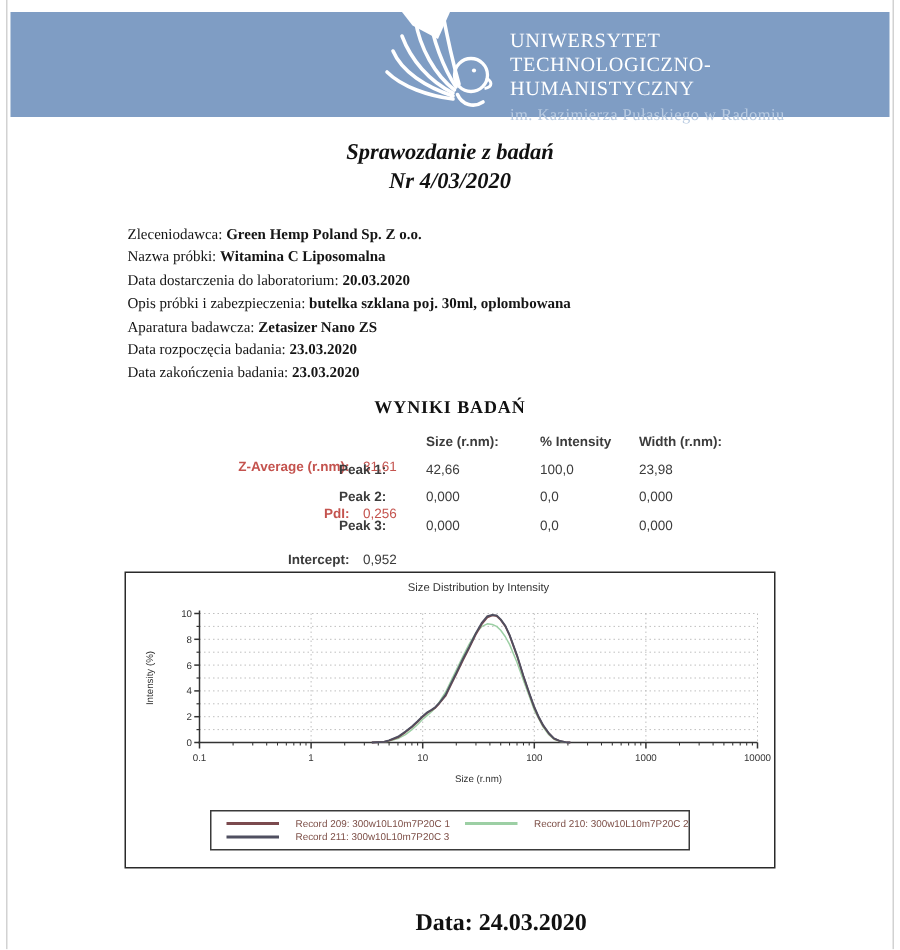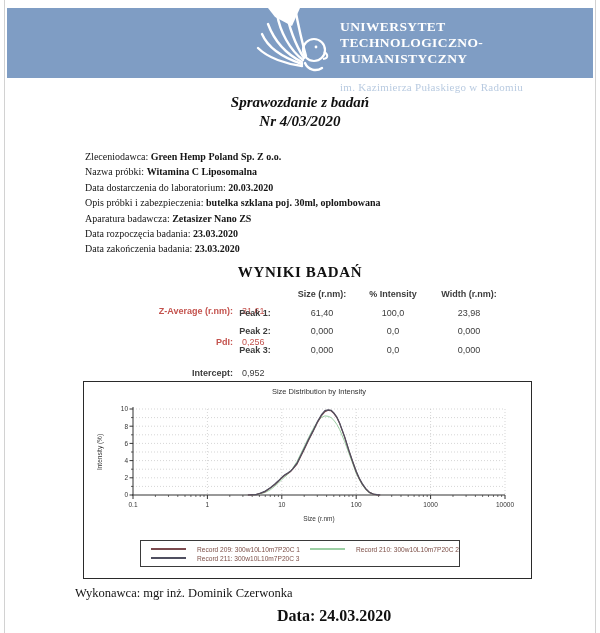--- a/index.html
+++ b/index.html
@@ -5,46 +5,46 @@
   html,body{margin:0;padding:0;background:#fff;}
   .page{position:relative;width:600px;height:633px;background:#ffffff;overflow:hidden;
         font-family:"Liberation Serif", serif;}
   .edge{position:absolute;top:0;bottom:0;width:1px;background:#d2d2d2;}
   .edge.left{left:4px;} .edge.right{left:595px;}
 
   
   .banner{position:absolute;left:7px;top:8px;width:586px;height:70px;background:#7f9dc4;}
   .eagle{position:absolute;left:241px;top:-8px;width:96px;height:86px;}
   .banner-text{position:absolute;left:333px;top:11px;color:#ffffff;}
-  .banner-text .u1,.banner-text .u2{font-size:13.5px;font-weight:bold;letter-spacing:.4px;line-height:16px;}
-  .banner-text .u3{font-size:11px;color:#b9cbe1;letter-spacing:.3px;line-height:15px;margin-top:13px;}
+  .banner-text .u1,.banner-text .u2{font-size:13.5px;font-weight:normal;letter-spacing:.4px;line-height:16px;}
+  .banner-text .u3{font-size:11px;color:#b9cbe1;letter-spacing:.3px;line-height:15px;margin-top:3px;}
 
   
   .title{position:absolute;left:0;top:93px;width:600px;text-align:center;font-weight:bold;
          font-size:15px;line-height:19px;color:#111;font-style:italic;}
 
   
   .details{position:absolute;left:85px;top:149px;font-size:10px;line-height:15.4px;color:#151515;}
   .dline .dval{font-weight:bold;}
 
   
   .results-heading{position:absolute;left:0;top:264px;width:600px;text-align:center;
-                   font-weight:bold;font-size:15px;letter-spacing:.6px;color:#111;}
+                   font-weight:bold;font-size:12px;letter-spacing:.6px;color:#111;}
   .res-left{position:absolute;left:96px;top:306px;display:grid;grid-template-columns:146px 62px;
             row-gap:21px;font-family:"Liberation Sans",sans-serif;font-size:9px;}
   .res-left .rl{text-align:right;font-weight:bold;padding-right:9px;}
   .res-table{position:absolute;left:226px;top:289px;display:grid;
              grid-template-columns:58px 76px 66px 86px;row-gap:8.5px;
-             font-family:"Liberation Sans",sans-serif;font-size:9px;color:#3c3c3c;text-align:center;}
+             font-family:"Liberation Sans",sans-serif;font-size:9px;color:#3c3c3c;}
   .res-table .th{font-weight:bold;}
   .res-table .plabel{font-weight:bold;}
 
   
   .chart-box{position:absolute;left:83px;top:381px;width:432px;height:196px;
-             border:1px solid #2a2a2a;background:#fff;padding-left:15px;}
+             border:1px solid #2a2a2a;background:#fff;}
   .chart-box svg{position:absolute;left:0;top:2px;}
   .legend{position:absolute;left:56px;top:158px;width:318px;height:25px;border:1px solid #3a3a3a;
           display:grid;grid-template-columns:1fr 1fr;align-content:center;row-gap:2px;
           font-family:"Liberation Sans",sans-serif;font-size:6.6px;overflow:hidden;}
   .lentry{display:flex;align-items:center;gap:11px;padding-left:10px;white-space:nowrap;}
   .lentry .lline{width:35px;height:2px;flex:0 0 35px;}
 
   
   .footer-exec{position:absolute;left:75px;top:586px;font-size:12.5px;color:#151515;}
   .footer-date{position:absolute;left:277px;top:607px;font-size:16px;font-weight:bold;color:#111;}
@@ -105,21 +105,21 @@
       <div class="rv" style="color: rgb(60, 60, 60);">0,952</div>
       <div class="rl" style="color: rgb(60, 60, 60);">Result quality :</div>
       <div class="rv" style="color: rgb(61, 189, 128); margin-left: 44px;">Good</div>
     </div>
   <div class="res-table" id="res-table">
       <div class="th"></div>
       <div class="th">Size (r.nm):</div>
       <div class="th">% Intensity</div>
       <div class="th">Width (r.nm):</div>
       <div class="plabel">Peak 1:</div>
-      <div class="pval">61,40</div>
+      <div class="pval">42,66</div>
       <div class="pval">100,0</div>
       <div class="pval">23,98</div>
       <div class="plabel">Peak 2:</div>
       <div class="pval">0,000</div>
       <div class="pval">0,0</div>
       <div class="pval">0,000</div>
       <div class="plabel">Peak 3:</div>
       <div class="pval">0,000</div>
       <div class="pval">0,0</div>
       <div class="pval">0,000</div>
@@ -229,15 +229,14 @@
           <span class="lline" style="background: rgb(156, 207, 164);"></span>
           <span class="ltext" style="color: rgb(125, 79, 71);">Record 210: 300w10L10m7P20C 2</span>
         </div>
         <div class="lentry">
           <span class="lline" style="background: rgb(79, 79, 96);"></span>
           <span class="ltext" style="color: rgb(125, 79, 71);">Record 211: 300w10L10m7P20C 3</span>
         </div>
       </div>
   </div>
 
-  <div class="footer-exec">Wykonawca: mgr inż. Dominik Czerwonka</div>
   <div class="footer-date">Data: 24.03.2020</div>
 </div>
 
 </body></html>

